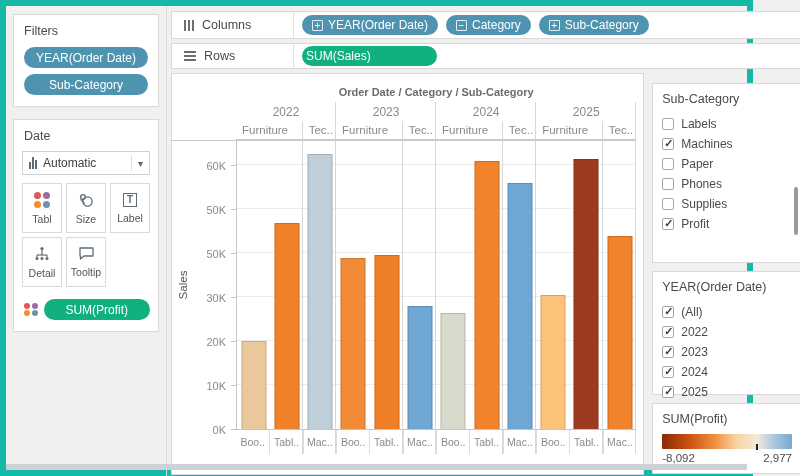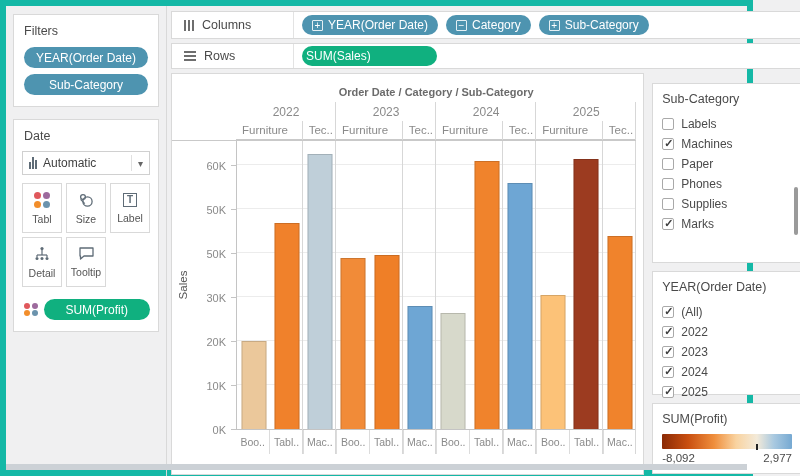--- a/index.html
+++ b/index.html
@@ -323,21 +323,21 @@
               <div class="chk-row">
                 <span class="chk-box"></span>
                 <span class="chk-label">Phones</span>
               </div>
               <div class="chk-row">
                 <span class="chk-box"></span>
                 <span class="chk-label">Supplies</span>
               </div>
               <div class="chk-row">
                 <span class="chk-box checked"></span>
-                <span class="chk-label">Marks</span>
+                <span class="chk-label">Profit</span>
               </div>
             </div>
           <div class="scroll-thumb"></div>
         </section>
 
         <section class="rcard year-card">
           <div class="card-title">YEAR(Order Date)</div>
           <div id="year-list">
               <div class="chk-row">
                 <span class="chk-box checked"></span>

